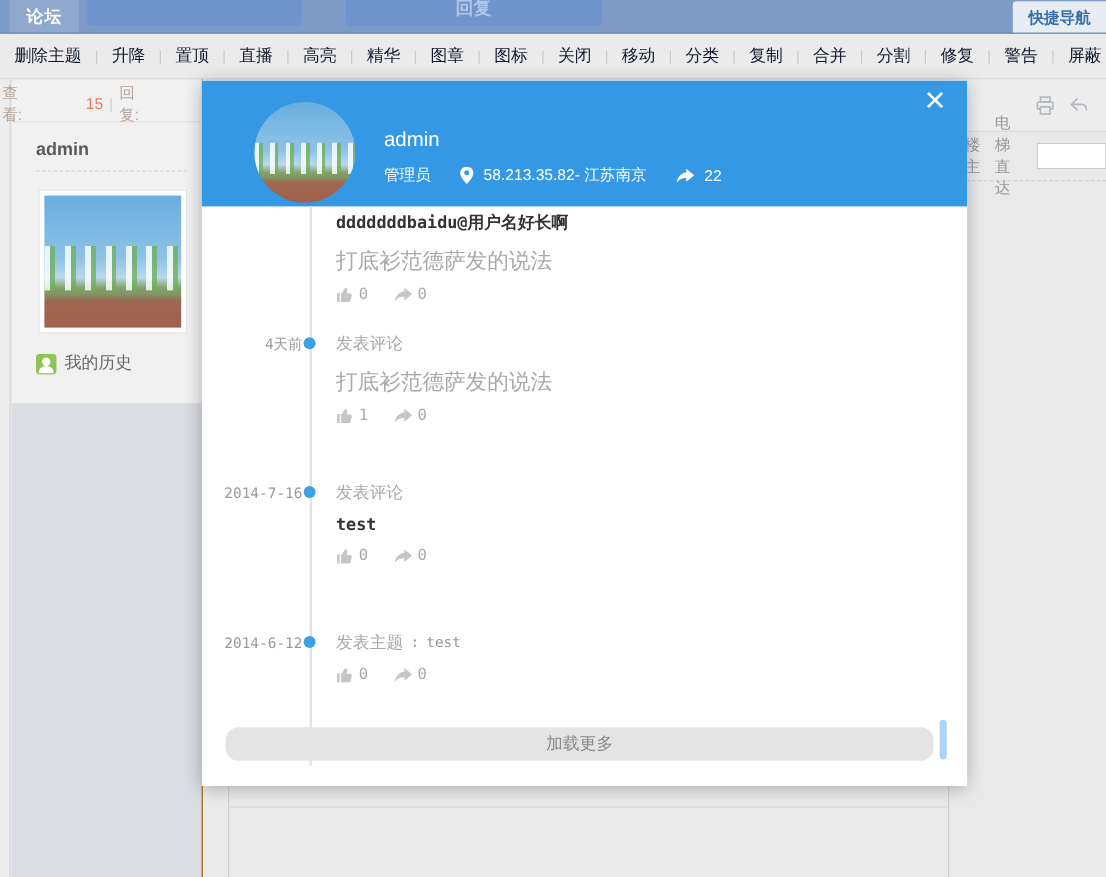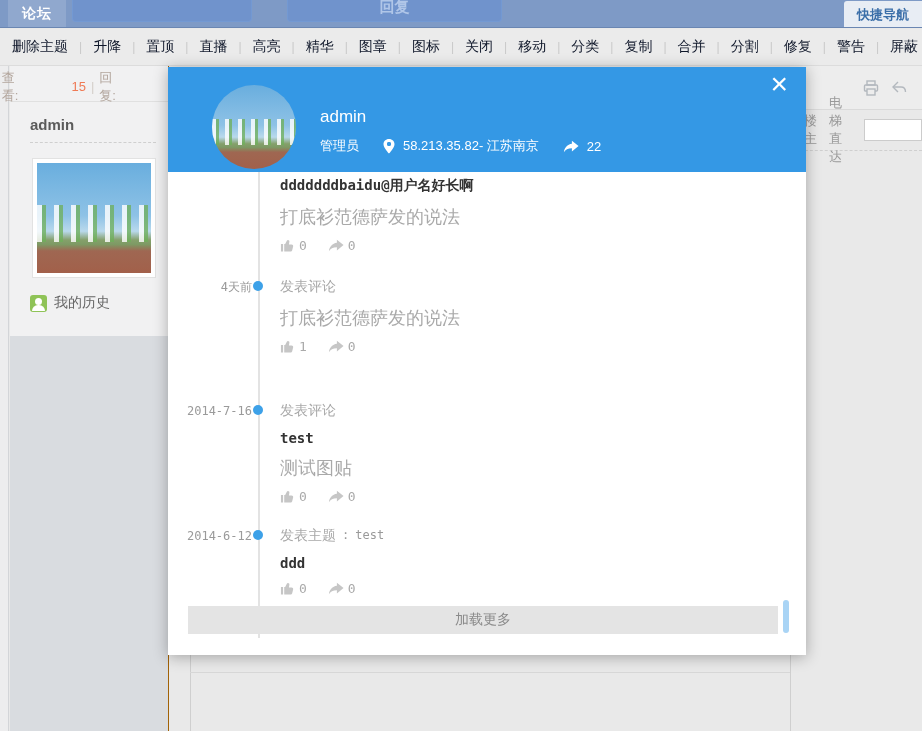--- a/index.html
+++ b/index.html
@@ -86,21 +86,21 @@
   .tl-dot { position:absolute; left:-27px; top:3px; width:10px; height:10px; border-radius:50%; background:#3da1e8; }
   .tl-arg { font-family:"DejaVu Sans Mono","Liberation Mono",monospace; font-size:12px; color:#9a9a9a; line-height:16px; padding-top:1px; }
   .tl-title { font-family:"DejaVu Sans Mono","Liberation Mono",monospace; font-size:14px; font-weight:bold; color:#333; margin-bottom:10px; }
   .tl-desc { font-size:18px; color:#a9a9a9; margin-bottom:9px; }
   .tl-likes { display:flex; align-items:center; gap:5px; color:#aaa; font-size:13px;
               font-family:"DejaVu Sans Mono","Liberation Mono",monospace; }
   .tl-likes .grp { display:flex; align-items:center; gap:4px; cursor:pointer; }
   .tl-likes .grp + .grp { margin-left:16px; }
 
   .load-more { position:absolute; left:20px; top:539px; width:590px; height:28px; background:#e4e4e4;
-               color:#8a8a8a; font-size:14px; display:flex; align-items:center; justify-content:center; cursor:pointer; }
+               color:#8a8a8a; font-size:14px; display:flex; align-items:center; justify-content:center; cursor:pointer;border-radius:11px; }
   .modal-scrollthumb { position:absolute; left:615px; top:533px; width:6px; height:33px; border-radius:3px; background:#a9d4f5; cursor:pointer; }
 </style>
 </head>
 <body>
 
 <div class="navbar">
   <div class="ghost-btn" style="left:72px; width:180px;"></div>
   <div class="ghost-btn" style="left:287px; width:215px;">回复</div>
   <div class="nav-tab-forum">论坛</div>
   <div class="nav-quick">快捷导航</div>
@@ -247,21 +247,20 @@
     </div>
   </div>
 
   <div class="tl-item" style="top:335px;">
     <div class="tl-head">
       <span class="tl-date">2014-7-16</span>
       <span class="tl-dot"></span>
       <span>发表评论</span>
     </div>
     <div class="tl-title">test</div>
-    <div class="tl-desc">测试图贴</div>
     <div class="tl-likes">
       <span class="grp">
         <svg width="15" height="15" viewBox="0 0 16 16" fill="#c6c6c6">
             <path d="M1 6.5 h2.3 v8 H1 Z M4.5 14.5 h6.6 c.9 0 1.7-.6 1.9-1.5 l1-4 c.3-1.1-.5-2.1-1.6-2.1 H9.5 L10 4 c.2-1-.5-1.9-1.5-1.9 -.5 0-1 .3-1.2.8 L5.5 6.5 H4.5 Z"></path>
           </svg>
         <span>0</span>
       </span>
       <span class="grp">
         <svg width="16" height="13" viewBox="0 0 18 14" fill="#c6c6c6">
             <path d="M10 4 V0.5 L17.5 6.5 10 12.5 V9 C5.5 9 2.8 10.6 1 13.5 C1.6 8.5 5 4.5 10 4 Z"></path>
@@ -272,21 +271,20 @@
   </div>
 
   <div class="tl-item" style="top:460px;">
     <div class="tl-head">
       <span class="tl-date">2014-6-12</span>
       <span class="tl-dot"></span>
       <span>发表主题</span>
       <span class="tl-arg">:</span>
       <span class="tl-arg">test</span>
     </div>
-    <div class="tl-title">ddd</div>
     <div class="tl-likes">
       <span class="grp">
         <svg width="15" height="15" viewBox="0 0 16 16" fill="#c6c6c6">
             <path d="M1 6.5 h2.3 v8 H1 Z M4.5 14.5 h6.6 c.9 0 1.7-.6 1.9-1.5 l1-4 c.3-1.1-.5-2.1-1.6-2.1 H9.5 L10 4 c.2-1-.5-1.9-1.5-1.9 -.5 0-1 .3-1.2.8 L5.5 6.5 H4.5 Z"></path>
           </svg>
         <span>0</span>
       </span>
       <span class="grp">
         <svg width="16" height="13" viewBox="0 0 18 14" fill="#c6c6c6">
             <path d="M10 4 V0.5 L17.5 6.5 10 12.5 V9 C5.5 9 2.8 10.6 1 13.5 C1.6 8.5 5 4.5 10 4 Z"></path>

